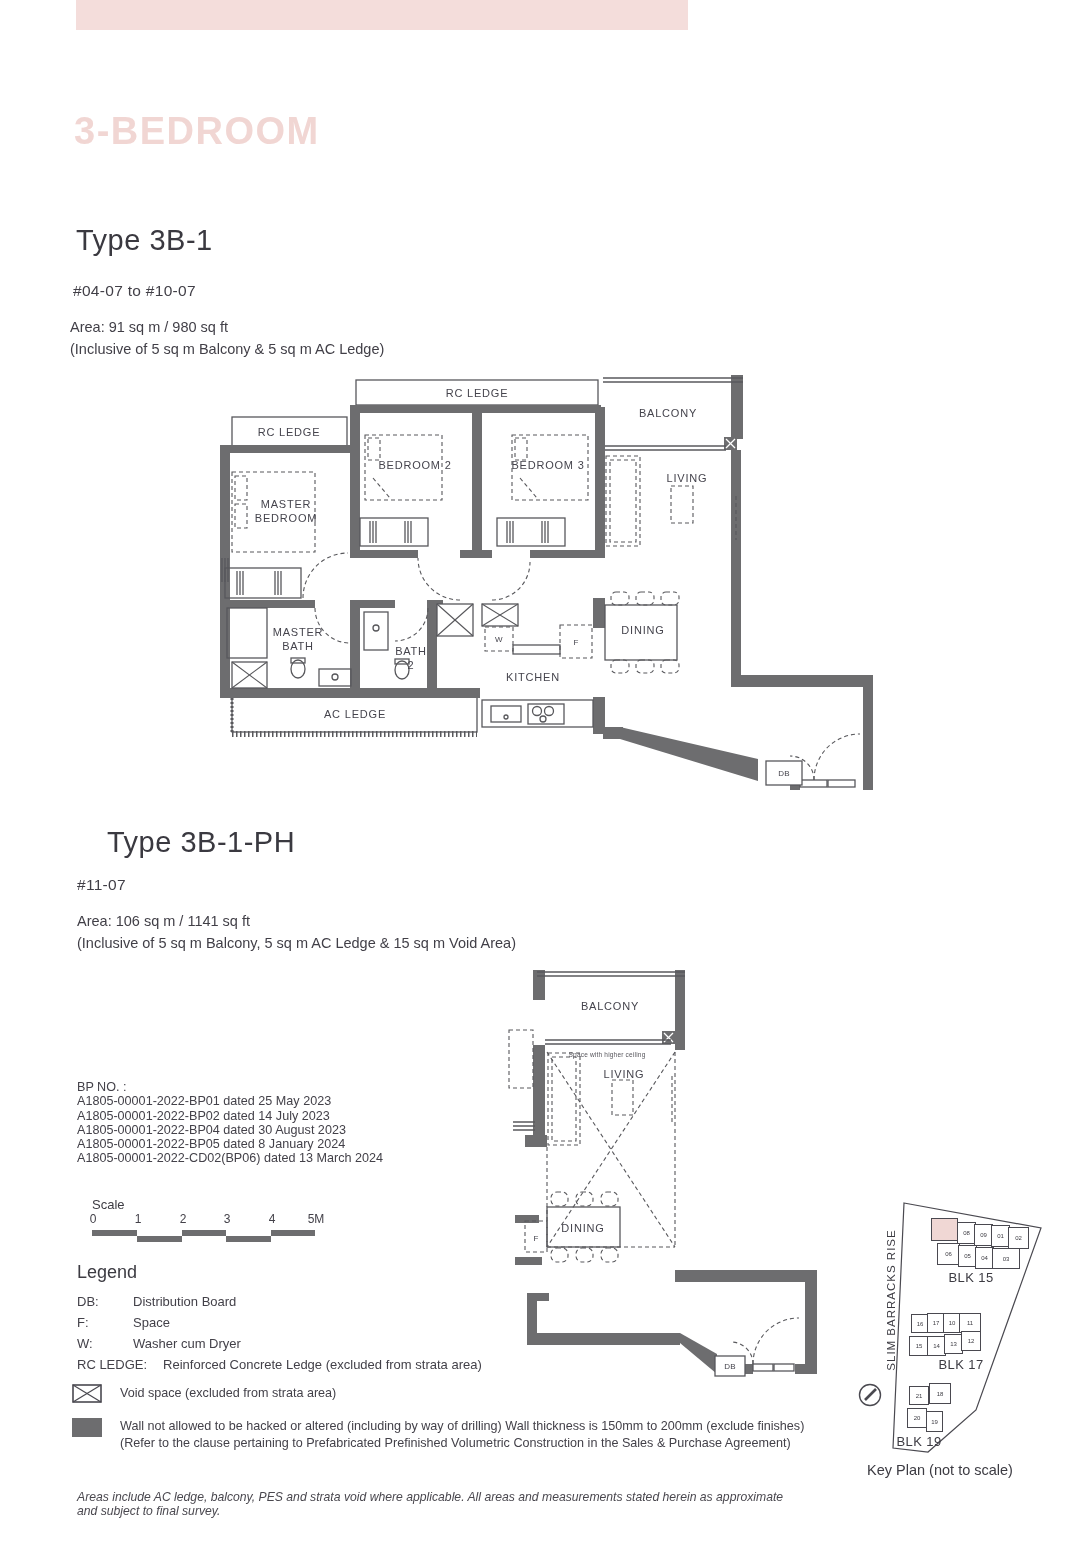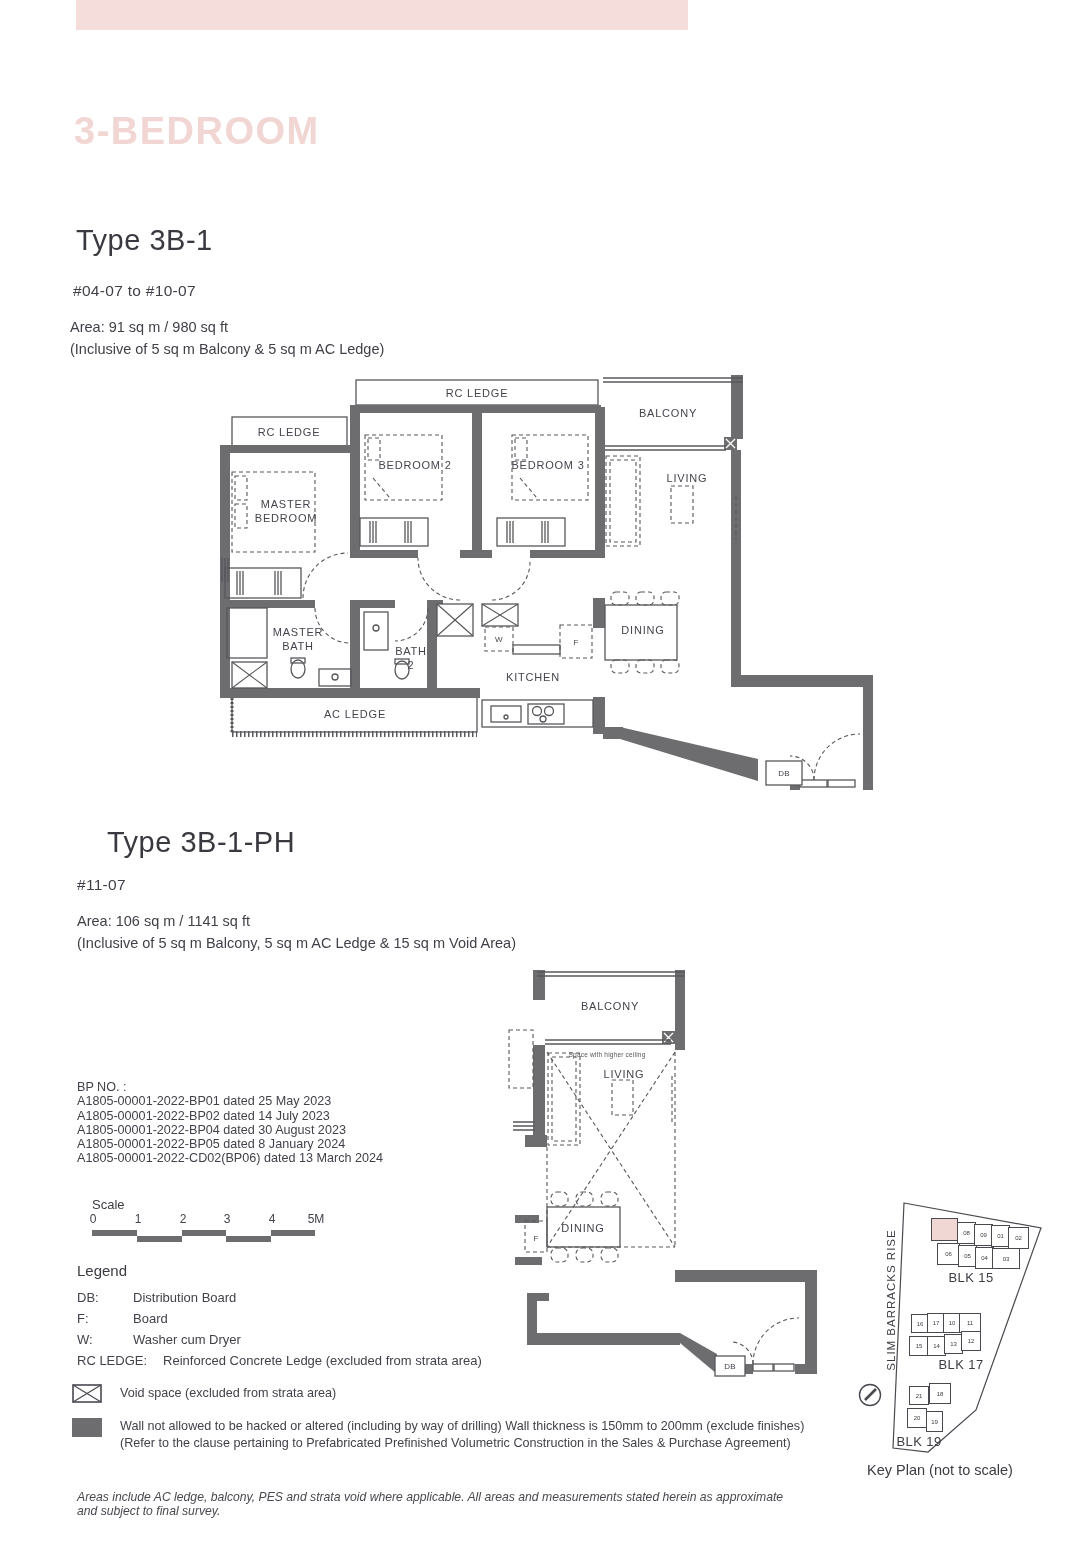--- a/index.html
+++ b/index.html
@@ -8,21 +8,21 @@
   .abs{position:absolute;}
   .pink-band{left:76px;top:0;width:612px;height:30px;background:#f4dddb;}
   .sec-title{left:74px;top:110px;font-size:38px;letter-spacing:1.5px;color:#f1d6d3;font-weight:bold;}
   .h2{font-size:29px;letter-spacing:.5px;color:#3a3940;font-weight:normal;margin:0;}
   .levels{font-size:15.5px;letter-spacing:.3px;color:#413f47;}
   .area{font-size:14.5px;line-height:22px;color:#413f47;}
   .bp{font-size:12.6px;line-height:14.3px;color:#434149;}
   .scale-label{font-size:13px;}
   .tick{position:absolute;top:15px;width:26px;text-align:center;font-size:12px;color:#434149;}
   .seg{position:absolute;height:6px;background:#6d6d6f;}
-  .lg-head{font-size:15px;margin-bottom:8px;}
+  .lg-head{font-size:18px;margin-bottom:8px;}
   .lg-row{display:flex;font-size:13px;line-height:21px;color:#434149;}
   .lg-key{min-width:56px;}
   .note-row{display:flex;align-items:flex-start;font-size:12.6px;color:#434149;}
   .swatch{width:30px;height:19px;background:#6d6d6f;margin-right:18px;flex:0 0 auto;}
   .footer{font-style:italic;font-size:12.2px;color:#4a484f;}
   .kp{left:845px;top:1190px;width:230px;height:300px;}
   .kp-unit{position:absolute;border:1px solid #4a4950;background:#fff;font-size:6px;
            display:flex;align-items:center;justify-content:center;color:#3c3b42;}
   .kp-hl{background:#f0d7d4;}
   .kp-blk{position:absolute;font-size:13px;letter-spacing:.4px;color:#3c3b42;text-align:center;width:56px;}
@@ -299,21 +299,21 @@
   </div>
 
   <div class="abs" style="left:77px;top:1262px;">
     <div class="lg-head">Legend</div>
     <div class="lg-row">
       <span class="lg-key">DB:</span>
       <span>Distribution Board</span>
     </div>
     <div class="lg-row">
       <span class="lg-key">F:</span>
-      <span>Board</span>
+      <span>Space</span>
     </div>
     <div class="lg-row">
       <span class="lg-key">W:</span>
       <span>Washer cum Dryer</span>
     </div>
     <div class="lg-row">
       <span class="lg-key" style="margin-right:16px;">RC LEDGE:</span>
       <span>Reinforced Concrete Ledge (excluded from strata area)</span>
     </div>
   </div>

